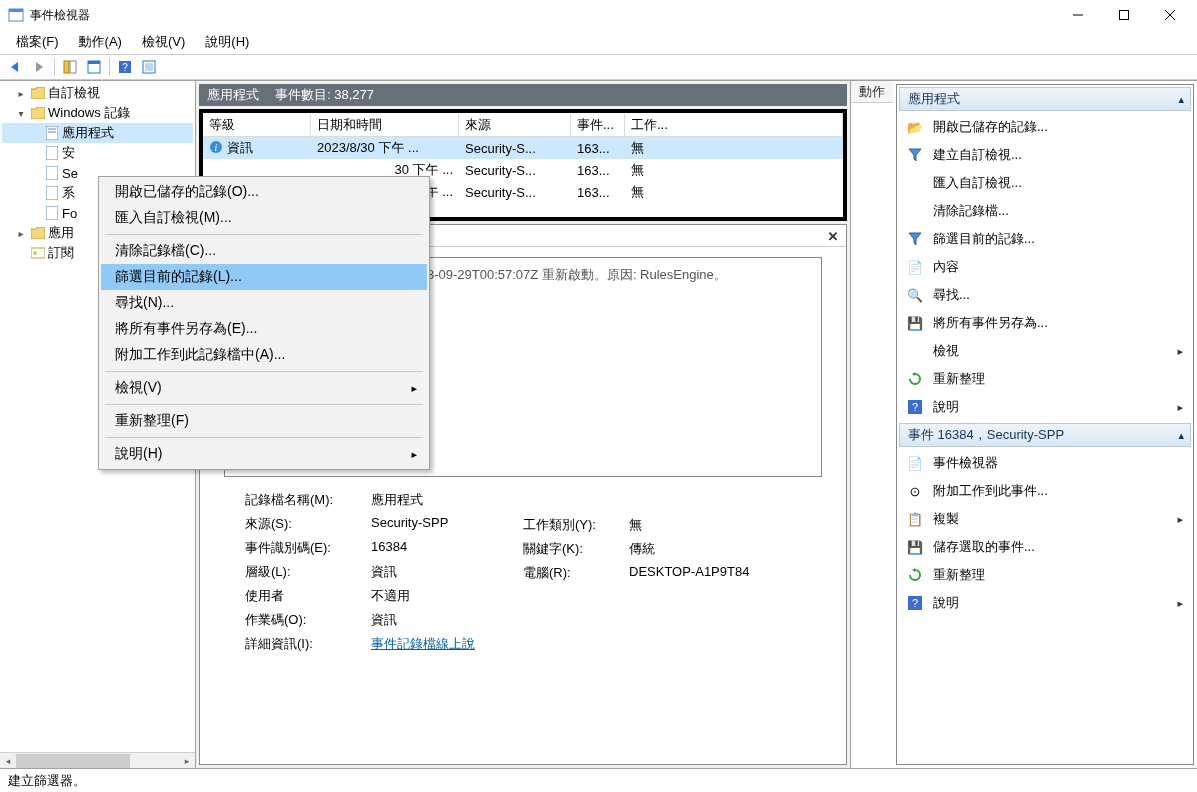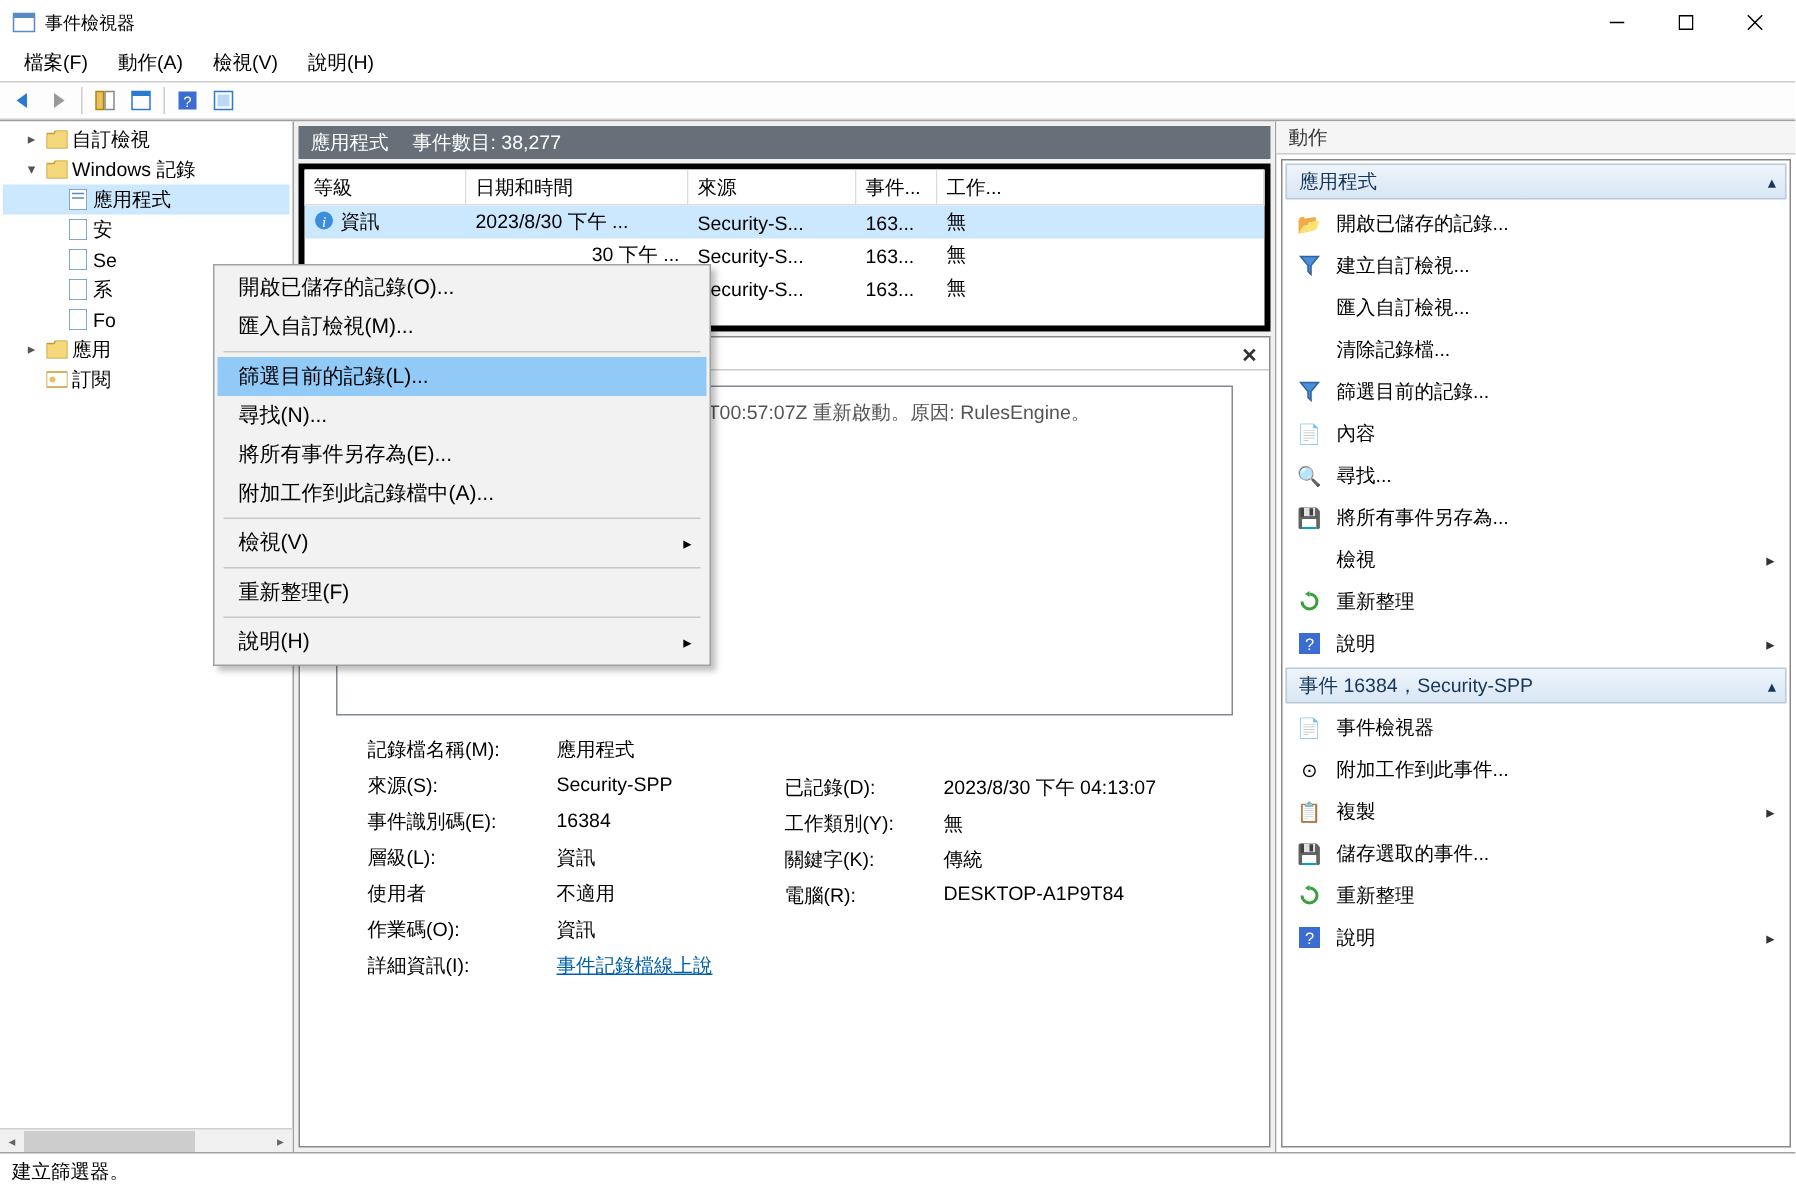--- a/index.html
+++ b/index.html
@@ -195,21 +195,20 @@
     .fval { color:#000; }
     .grid-fields { display: flex; gap: 8px;}
     .col1 { width: 270px; margin-left: 21px; }
     .col2 { flex:1; }
     a.link { color: #0060aa; text-decoration: underline; }
     
     .actions {
       width: 346px;
       background: #fff;
       display: flex;
-      flex-direction: column;
     }
     .actions-title {
       height: 22px;
       background: #f5f5f5;
       border-bottom: 1px solid #ccc;
       display:flex; align-items:center; padding: 0 8px;
       font-size: 13px;
       color: #333;
     }
     .actions-inner {
@@ -256,21 +255,20 @@
     .contextmenu {
       position: absolute;
       left: 98px;
       top: 176px;
       width: 332px;
       background: #f2f2f2;
       border: 1px solid #a0a0a0;
       box-shadow: 3px 3px 4px rgba(0,0,0,0.25);
       padding: 2px;
       z-index: 100;
-      margin-left: 44px;
     }
     .cm-inner {
       background: #f2f2f2;
     }
     .cm-item {
       height: 26px;
       display:flex;
       align-items:center;
       padding: 0 28px 0 14px;
       font-size: 14px;
@@ -536,24 +534,20 @@
                 <span class="fval">資訊</span>
               </div>
             <div class="fieldrow">
                 <span class="flabel" style="width:110px">詳細資訊(I):</span>
                 <a class="link" href="#">事件記錄檔線上說</a>
               </div>
           </div>
           <div class="col2">
             <div class="fieldrow" style="height:19px"></div>
             <div class="fieldrow">
-                <span class="flabel" style="width:90px">已記錄(D):</span>
-                <span class="fval">2023/8/30 下午 04:13:07</span>
-              </div>
-            <div class="fieldrow">
                 <span class="flabel" style="width:90px">工作類別(Y):</span>
                 <span class="fval">無</span>
               </div>
             <div class="fieldrow">
                 <span class="flabel" style="width:90px">關鍵字(K):</span>
                 <span class="fval">傳統</span>
               </div>
             <div class="fieldrow">
                 <span class="flabel" style="width:90px">電腦(R):</span>
                 <span class="fval">DESKTOP-A1P9T84</span>
@@ -682,20 +676,21 @@
 
 <div class="statusbar">
   <span>建立篩選器。</span>
 </div>
 
 <div class="contextmenu">
   <div class="cm-inner">
     <div class="cm-item">開啟已儲存的記錄(O)...</div>
     <div class="cm-item">匯入自訂檢視(M)...</div>
     <div class="cm-sep"></div>
+    <div class="cm-item">清除記錄檔(C)...</div>
     <div class="cm-item highlight">篩選目前的記錄(L)...</div>
     <div class="cm-item">尋找(N)...</div>
     <div class="cm-item">將所有事件另存為(E)...</div>
     <div class="cm-item">附加工作到此記錄檔中(A)...</div>
     <div class="cm-sep"></div>
     <div class="cm-item">
         <span>檢視(V)</span>
         <span class="cm-sub">▸</span>
       </div>
     <div class="cm-sep"></div>

